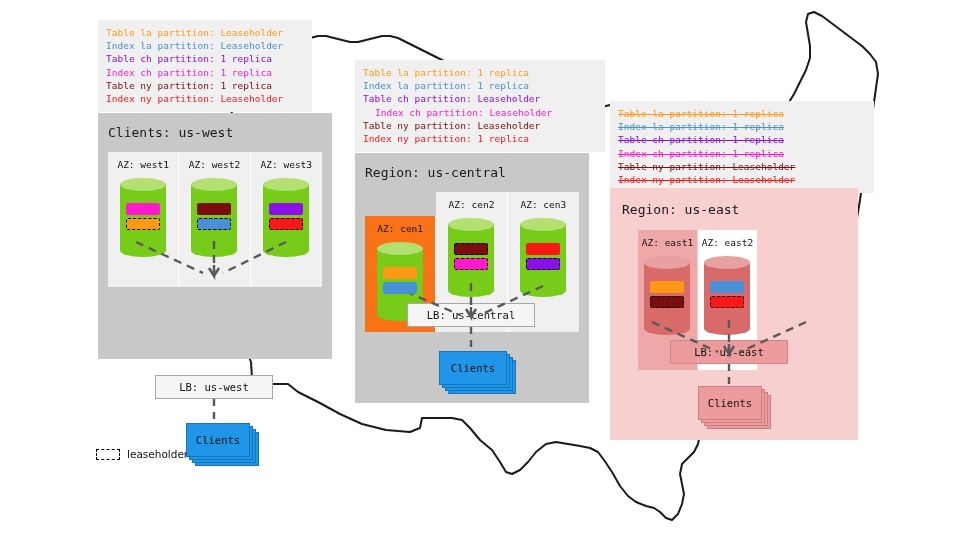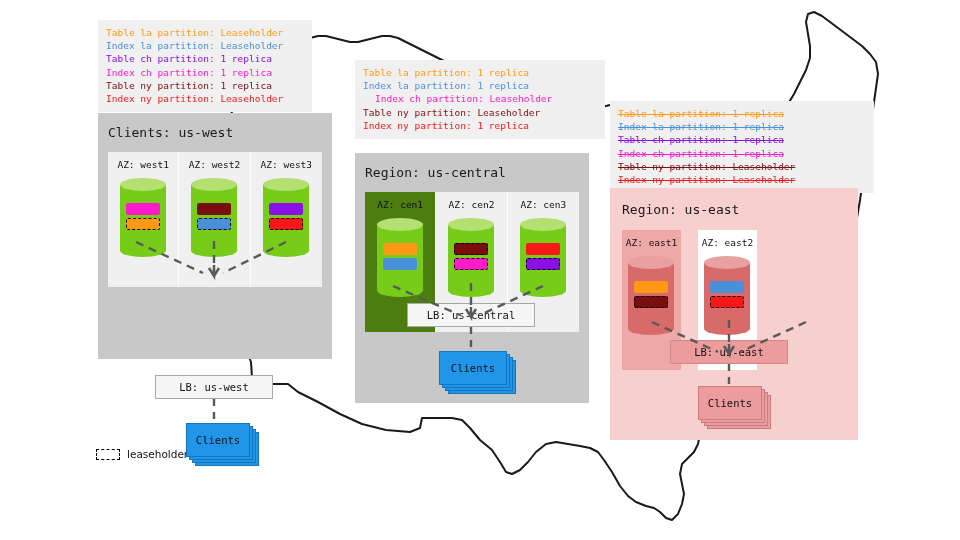--- a/index.html
+++ b/index.html
@@ -159,29 +159,30 @@
     <path d="M116,128 L116,158" stroke="#595959" stroke-width="2.4" stroke-dasharray="8,6" fill="none"></path>
     <path d="M116,152 L116,163 L111,155 M116,163 L121,155" stroke="#595959" stroke-width="2.4" fill="none"></path>
     <path d="M116,286 L116,309" stroke="#595959" stroke-width="2.4" stroke-dasharray="7,6" fill="none"></path>
   </svg>
 </div>
 
 <div class="panel" id="panel-central">
   <div class="cfgbox" id="cfg-central" style="left:355px;top:60px;width:234px;">
       <span class="line" style="color: rgb(255, 153, 19);">Table la partition: 1 replica</span>
       <span class="line" style="color: rgb(74, 144, 217);">Index la partition: 1 replica</span>
+      <span class="line" style="color: rgb(139, 16, 232);">Table ch partition: Leaseholder</span>
       <span class="line" style="color: rgb(255, 26, 203); margin-left: 12px;">Index ch partition: Leaseholder</span>
       <span class="line" style="color: rgb(122, 14, 14);">Table ny partition: Leaseholder</span>
       <span class="line" style="color: rgb(248, 24, 24);">Index ny partition: 1 replica</span>
     </div>
 
   <div class="region" id="region-central" style="left:355px;top:153px;width:234px;height:250px;background:#C8C8C8;">
     <div class="region-title" style="left:10px;top:12px;">Region: us-central</div>
     <div class="az-strip" id="az-central" style="left:10px;top:39px;width:214px;height:140px;">
-        <div class="az" style="width: 33.3333%; background: #4d7c0f; border-right: 1px solid rgb(255, 255, 255);">
+        <div class="az" style="width: 33.3333%; background: #f97316; border-right: 1px solid rgb(255, 255, 255); margin-top: 24px;">
           <div class="az-label">AZ: cen1</div>
           <div class="cyl" style="width: 46px; height: 85px;">
             <div class="bot" style="top: 65.5px; height: 13px; background: rgb(119, 204, 26);"></div>
             <div class="body" style="top: 6.5px; height: 65.5px; background: rgb(119, 204, 26);"></div>
             <div class="top" style="top: 0px; height: 13px; background: rgb(180, 224, 114);"></div>
             <div class="bars" style="top: 25px;">
               <div class="bar" style="width: 34px; height: 12px; background: rgb(255, 153, 19);"></div>
               <div class="bar" style="width: 34px; height: 12px; background: rgb(74, 144, 217);"></div>
             </div>
           </div>
@@ -233,21 +234,21 @@
       <span class="line" style="color: rgb(255, 153, 19);">Table la partition: 1 replica</span>
       <span class="line" style="color: rgb(74, 144, 217);">Index la partition: 1 replica</span>
       <span class="line" style="color: rgb(139, 16, 232);">Table ch partition: 1 replica</span>
       <span class="line" style="color: rgb(255, 26, 203);">Index ch partition: 1 replica</span>
       <span class="line" style="color: rgb(122, 14, 14);">Table ny partition: Leaseholder</span>
       <span class="line" style="color: rgb(248, 24, 24);">Index ny partition: Leaseholder</span>
     </div>
 
   <div class="region" id="region-east" style="left:610px;top:188px;width:248px;height:252px;background:#F7CFCF;">
     <div class="region-title" style="left:12px;top:14px;">Region: us-east</div>
-    <div class="az-strip" id="az-east" style="left:12px;top:42px;width:180px;height:140px;gap:16px;">
+    <div class="az-strip" id="az-east" style="left:28px;top:42px;width:180px;height:140px;">
         <div class="az" style="width: 33.3333%; background: rgb(239, 168, 168); border-right: 1px solid rgb(247, 207, 207);">
           <div class="az-label">AZ: east1</div>
           <div class="cyl" style="width: 46px; height: 85px;">
             <div class="bot" style="top: 65.5px; height: 13px; background: rgb(217, 106, 106);"></div>
             <div class="body" style="top: 6.5px; height: 65.5px; background: rgb(217, 106, 106);"></div>
             <div class="top" style="top: 0px; height: 13px; background: rgb(233, 160, 160);"></div>
             <div class="bars" style="top: 25px;">
               <div class="bar" style="width: 34px; height: 12px; background: rgb(255, 153, 19);"></div>
               <div class="bar lease" style="width: 34px; height: 12px; background: rgb(122, 14, 14);"></div>
             </div>

